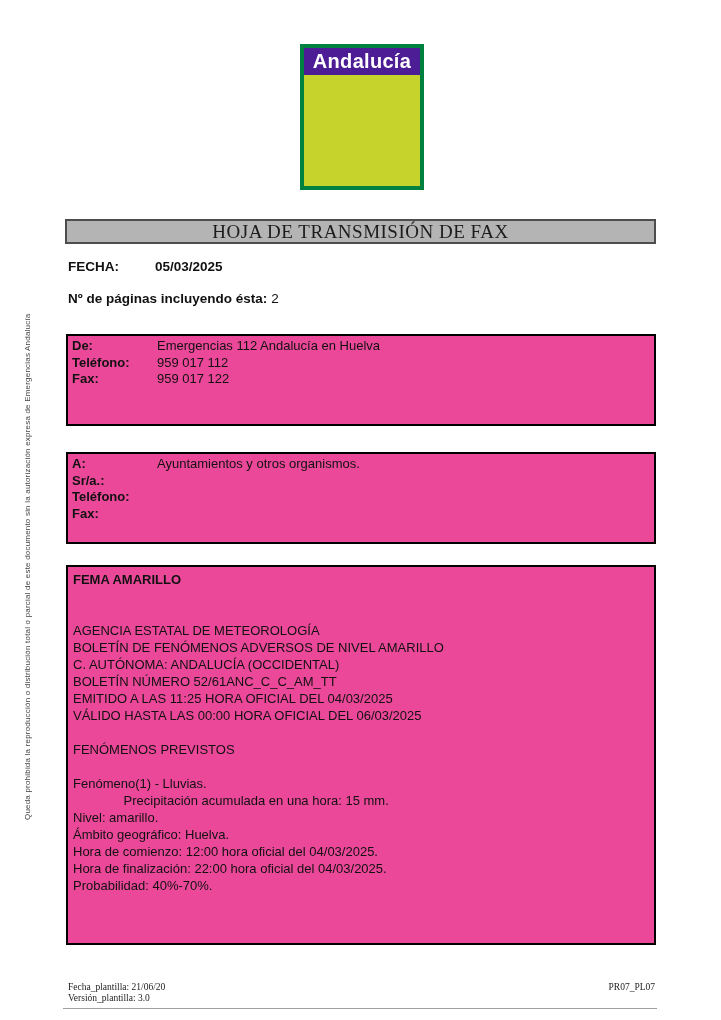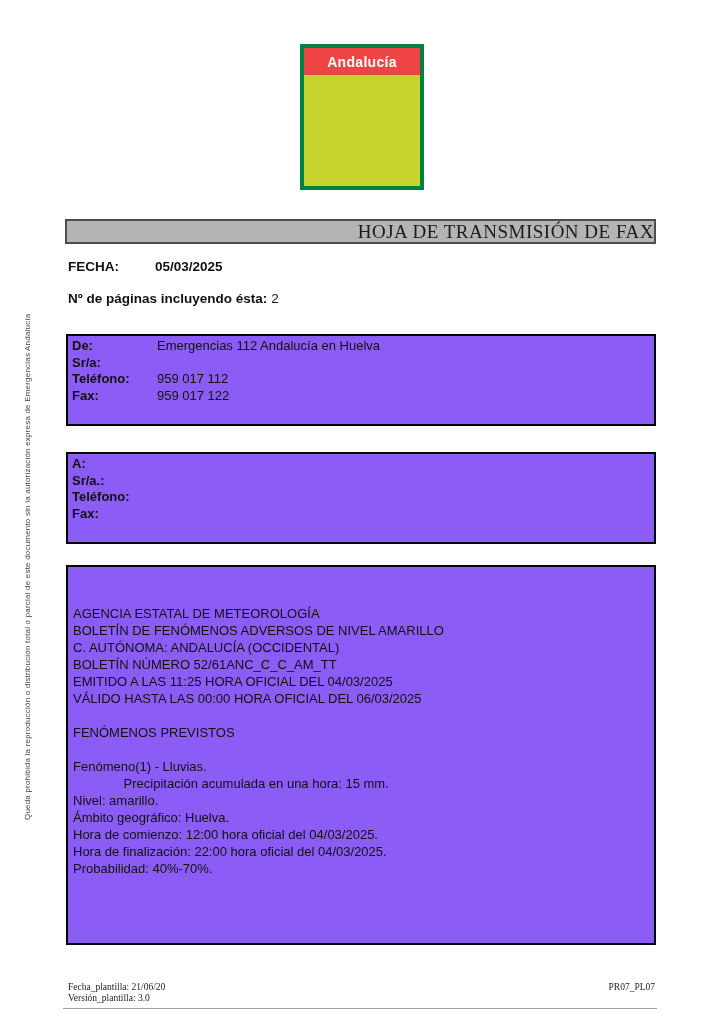--- a/index.html
+++ b/index.html
@@ -13,40 +13,40 @@
     box-sizing:border-box;border:4px solid #008140;background:#c6d32c;
     display:flex;flex-direction:column;
   }
   .logo-yellow{flex:1;display:flex;flex-direction:column;align-items:center;justify-content:center;padding-top:6px;}
   .logo-number{
     font-size:45px;font-weight:bold;font-style:italic;color:#008140;
     letter-spacing:4px;line-height:1;
   }
   .logo-sub{font-size:16.5px;font-weight:bold;color:#008140;margin-top:3px;letter-spacing:0.2px;}
   .logo-band{
-    height:27px;background:#ef4444;color:#ffffff;font-weight:bold;font-size:14px;
+    height:27px;background:#4c1d95;color:#ffffff;font-weight:bold;font-size:20px;
     display:flex;align-items:center;justify-content:center;letter-spacing:0.3px;
   }
   
   .titlebar{
     position:absolute;left:65px;top:219px;width:591px;height:25px;box-sizing:border-box;
     background:#b4b4b4;border:2px solid #4d4d4d;
-    display:flex;align-items:center;justify-content:flex-end;
+    display:flex;align-items:center;justify-content:center;
     font-family:"Liberation Serif","DejaVu Serif",serif;font-size:19px;color:#1c1c1c;
     letter-spacing:0.5px;
   }
   
   .meta-fecha{position:absolute;left:68px;top:259px;display:grid;grid-template-columns:87px auto;font-size:13.5px;font-weight:bold;}
   .meta-pages{position:absolute;left:68px;top:291px;font-size:13.5px;}
   .meta-pages .lbl{font-weight:bold;}
   .meta-pages .num{font-weight:normal;margin-left:4px;}
   
   .box{
     position:absolute;left:66px;width:590px;box-sizing:border-box;
-    border:2px solid #000;background:#8b5cf6;
+    border:2px solid #000;background:#ec4899;
   }
   .from-box{top:334px;height:92px;padding:2px 4px;}
   .to-box{top:452px;height:92px;padding:2px 4px;}
   .box-row{display:grid;grid-template-columns:85px 1fr;font-size:13px;line-height:16.5px;}
   .box-row .lbl{font-weight:bold;}
   
   .main-box{top:565px;height:380px;padding:4px 5px;font-size:13px;line-height:17px;}
   .msg-title{font-weight:bold;}
   .msg-lines{white-space:pre-wrap;}
   
@@ -87,52 +87,50 @@
   <div class="meta-pages">
     <span class="lbl">Nº de páginas incluyendo ésta:</span><span class="num">2</span>
   </div>
 
   <div class="box from-box">
     <div class="box-row">
       <span class="lbl">De:</span>
       <span class="val">Emergencias 112 Andalucía en Huelva</span>
     </div>
     <div class="box-row">
-      <span class="lbl">Sr/a:</span>
-      <span class="val"></span>
-    </div>
-    <div class="box-row">
       <span class="lbl">Teléfono:</span>
       <span class="val">959 017 112</span>
     </div>
     <div class="box-row">
       <span class="lbl">Fax:</span>
       <span class="val">959 017 122</span>
     </div>
   </div>
 
   <div class="box to-box">
     <div class="box-row">
       <span class="lbl">A:</span>
+      <span class="val">Ayuntamientos y otros organismos.</span>
     </div>
     <div class="box-row">
       <span class="lbl">Sr/a.:</span>
       <span class="val"></span>
     </div>
     <div class="box-row">
       <span class="lbl">Teléfono:</span>
       <span class="val"></span>
     </div>
     <div class="box-row">
       <span class="lbl">Fax:</span>
       <span class="val"></span>
     </div>
   </div>
 
   <div class="box main-box">
+    <div class="msg-title">FEMA AMARILLO</div>
     <div class="msg-lines">
 
 AGENCIA ESTATAL DE METEOROLOGÍA
 BOLETÍN DE FENÓMENOS ADVERSOS DE NIVEL AMARILLO
 C. AUTÓNOMA: ANDALUCÍA (OCCIDENTAL)
 BOLETÍN NÚMERO 52/61ANC_C_C_AM_TT
 EMITIDO A LAS 11:25 HORA OFICIAL DEL 04/03/2025
 VÁLIDO HASTA LAS 00:00 HORA OFICIAL DEL 06/03/2025
 
 FENÓMENOS PREVISTOS

